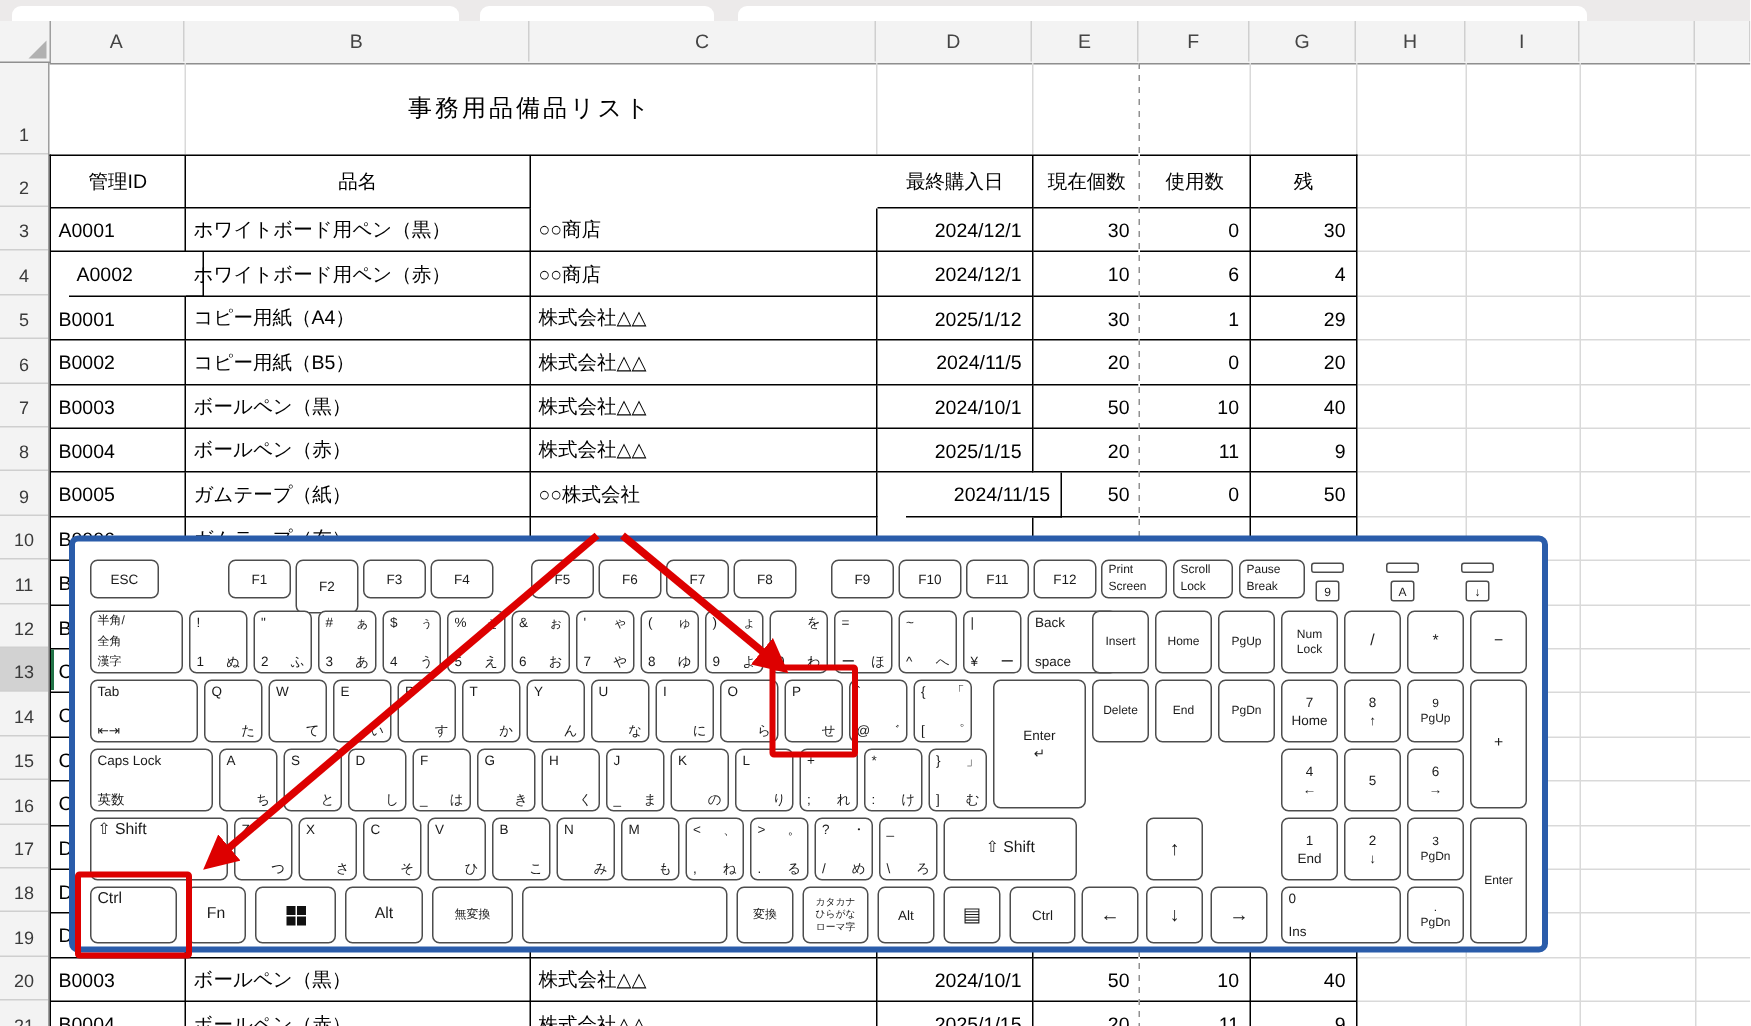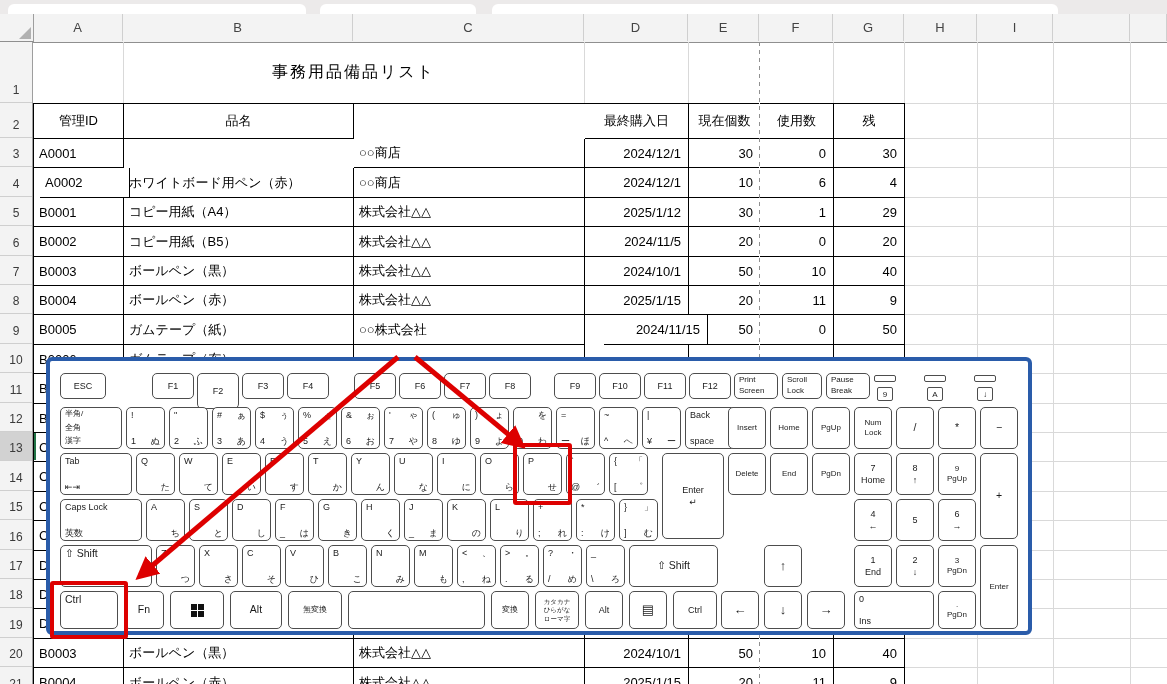--- a/index.html
+++ b/index.html
@@ -146,26 +146,27 @@
   <div id="title1">事務用品備品リスト</div>
 
   <div id="tablebox">
       <div class="tcell head" style="left: 0px; top: 0px; width: 90px; height: 35px;">管理ID</div>
       <div class="tcell head" style="left: 90px; top: 0px; width: 230px; height: 35px;">品名</div>
       <div class="tcell head" style="left: 551px; top: 0px; width: 104px; height: 35px;">最終購入日</div>
       <div class="tcell head noR" style="left: 655px; top: 0px; width: 71px; height: 35px;">現在個数</div>
       <div class="tcell head" style="left: 726px; top: 0px; width: 74px; height: 35px;">使用数</div>
       <div class="tcell head" style="left: 800px; top: 0px; width: 71px; height: 35px;">残</div>
       <div class="tcell L" style="left: 0px; top: 35px; width: 90px; height: 29px;">A0001</div>
+      <div class="tcell L" style="left: 90px; top: 35px; width: 230px; height: 29px;">ホワイトボード用ペン（黒）</div>
       <div class="tcell L" style="left: 320px; top: 35px; width: 231px; height: 29px;">○○商店</div>
       <div class="tcell R" style="left: 551px; top: 35px; width: 104px; height: 29px;">2024/12/1</div>
       <div class="tcell R noR" style="left: 655px; top: 35px; width: 71px; height: 29px;">30</div>
       <div class="tcell R" style="left: 726px; top: 35px; width: 74px; height: 29px;">0</div>
       <div class="tcell R" style="left: 800px; top: 35px; width: 71px; height: 29px;">30</div>
-      <div class="tcell L" style="left: 6px; top: 64px; width: 90px; height: 30px;">A0002</div>
+      <div class="tcell L" style="left: 12px; top: 64px; width: 90px; height: 30px;">A0002</div>
       <div class="tcell L" style="left: 90px; top: 64px; width: 230px; height: 30px;">ホワイトボード用ペン（赤）</div>
       <div class="tcell L" style="left: 320px; top: 64px; width: 231px; height: 30px;">○○商店</div>
       <div class="tcell R" style="left: 551px; top: 64px; width: 104px; height: 30px;">2024/12/1</div>
       <div class="tcell R noR" style="left: 655px; top: 64px; width: 71px; height: 30px;">10</div>
       <div class="tcell R" style="left: 726px; top: 64px; width: 74px; height: 30px;">6</div>
       <div class="tcell R" style="left: 800px; top: 64px; width: 71px; height: 30px;">4</div>
       <div class="tcell L" style="left: 0px; top: 94px; width: 90px; height: 29px;">B0001</div>
       <div class="tcell L" style="left: 90px; top: 94px; width: 230px; height: 29px;">コピー用紙（A4）</div>
       <div class="tcell L" style="left: 320px; top: 94px; width: 231px; height: 29px;">株式会社△△</div>
       <div class="tcell R" style="left: 551px; top: 94px; width: 104px; height: 29px;">2025/1/12</div>

